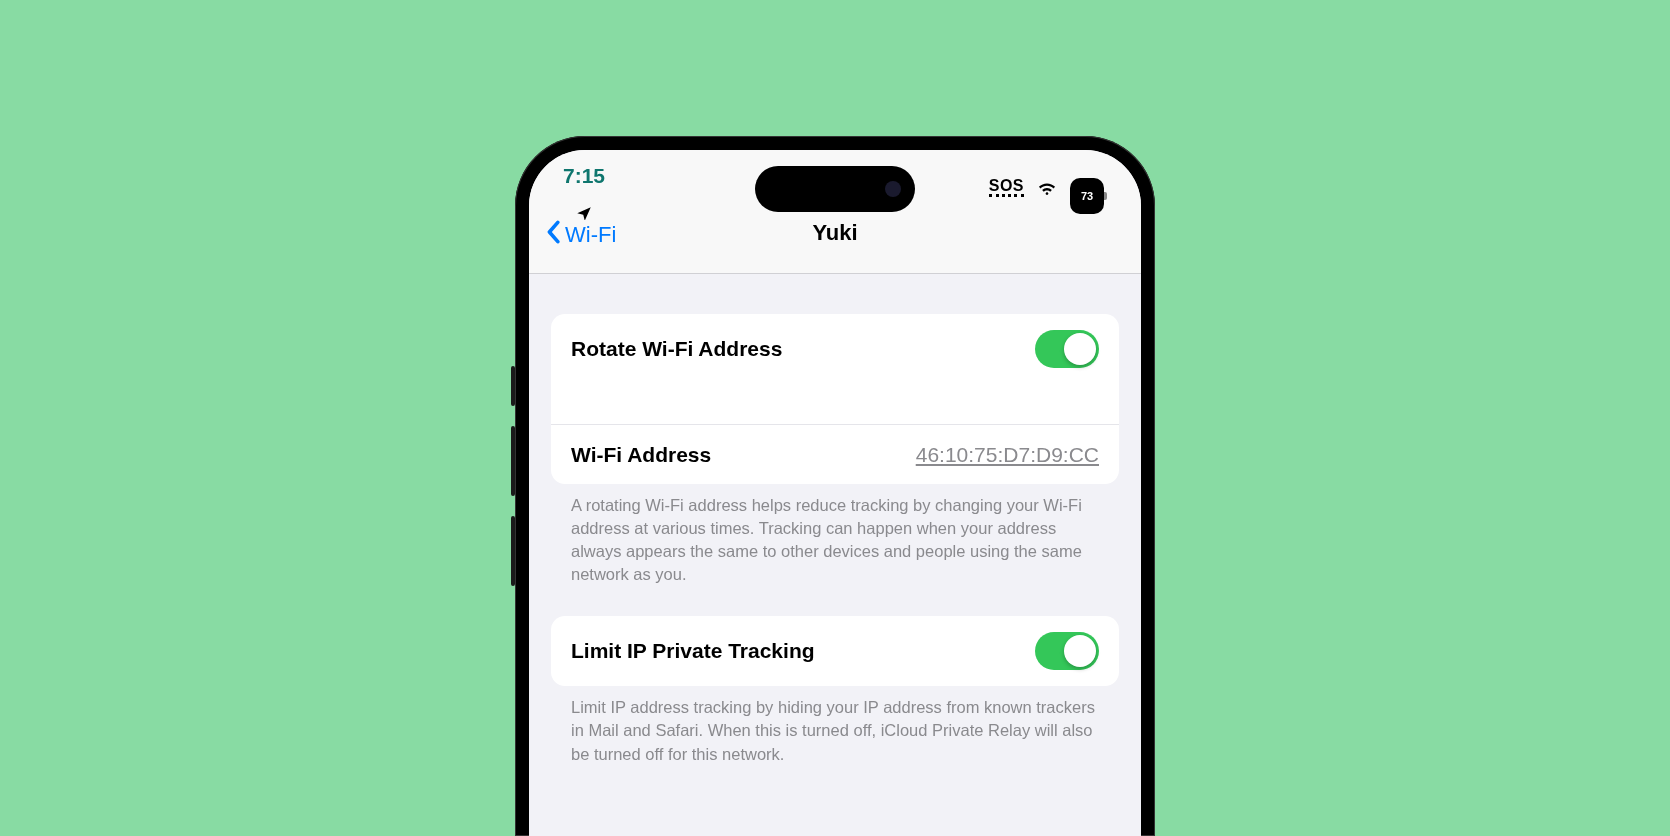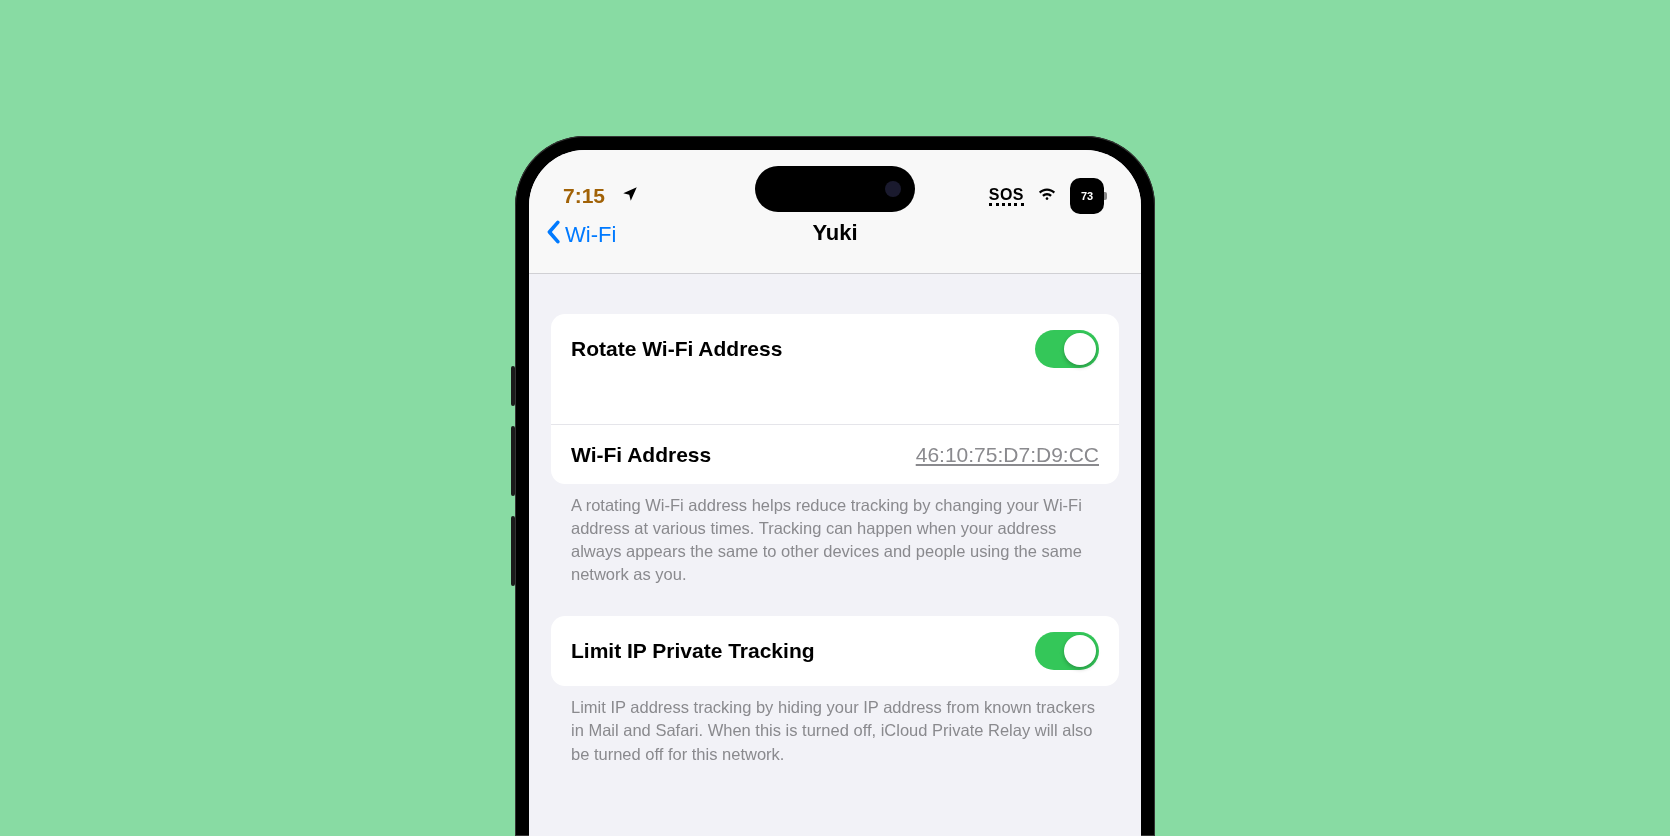--- a/index.html
+++ b/index.html
@@ -70,25 +70,26 @@
       justify-content: space-between;
       align-items: center;
       background: #f8f8f8;
     }
     .status-left {
       display: flex;
       align-items: center;
       gap: 16px;
       font-size: 21px;
       font-weight: 700;
-      color: #a16207;
+      color: #0f766e;
+      flex-direction: column;
     }
     .status-right {
       display: flex;
-      align-items: center;
+      align-items: flex-start;
       gap: 12px;
     }
     .sos-text {
       font-size: 16px;
       font-weight: 700;
       letter-spacing: 0.5px;
       color: #000;
       border-bottom: 3px dotted #000;
       padding-bottom: 0px;
       line-height: 1;

